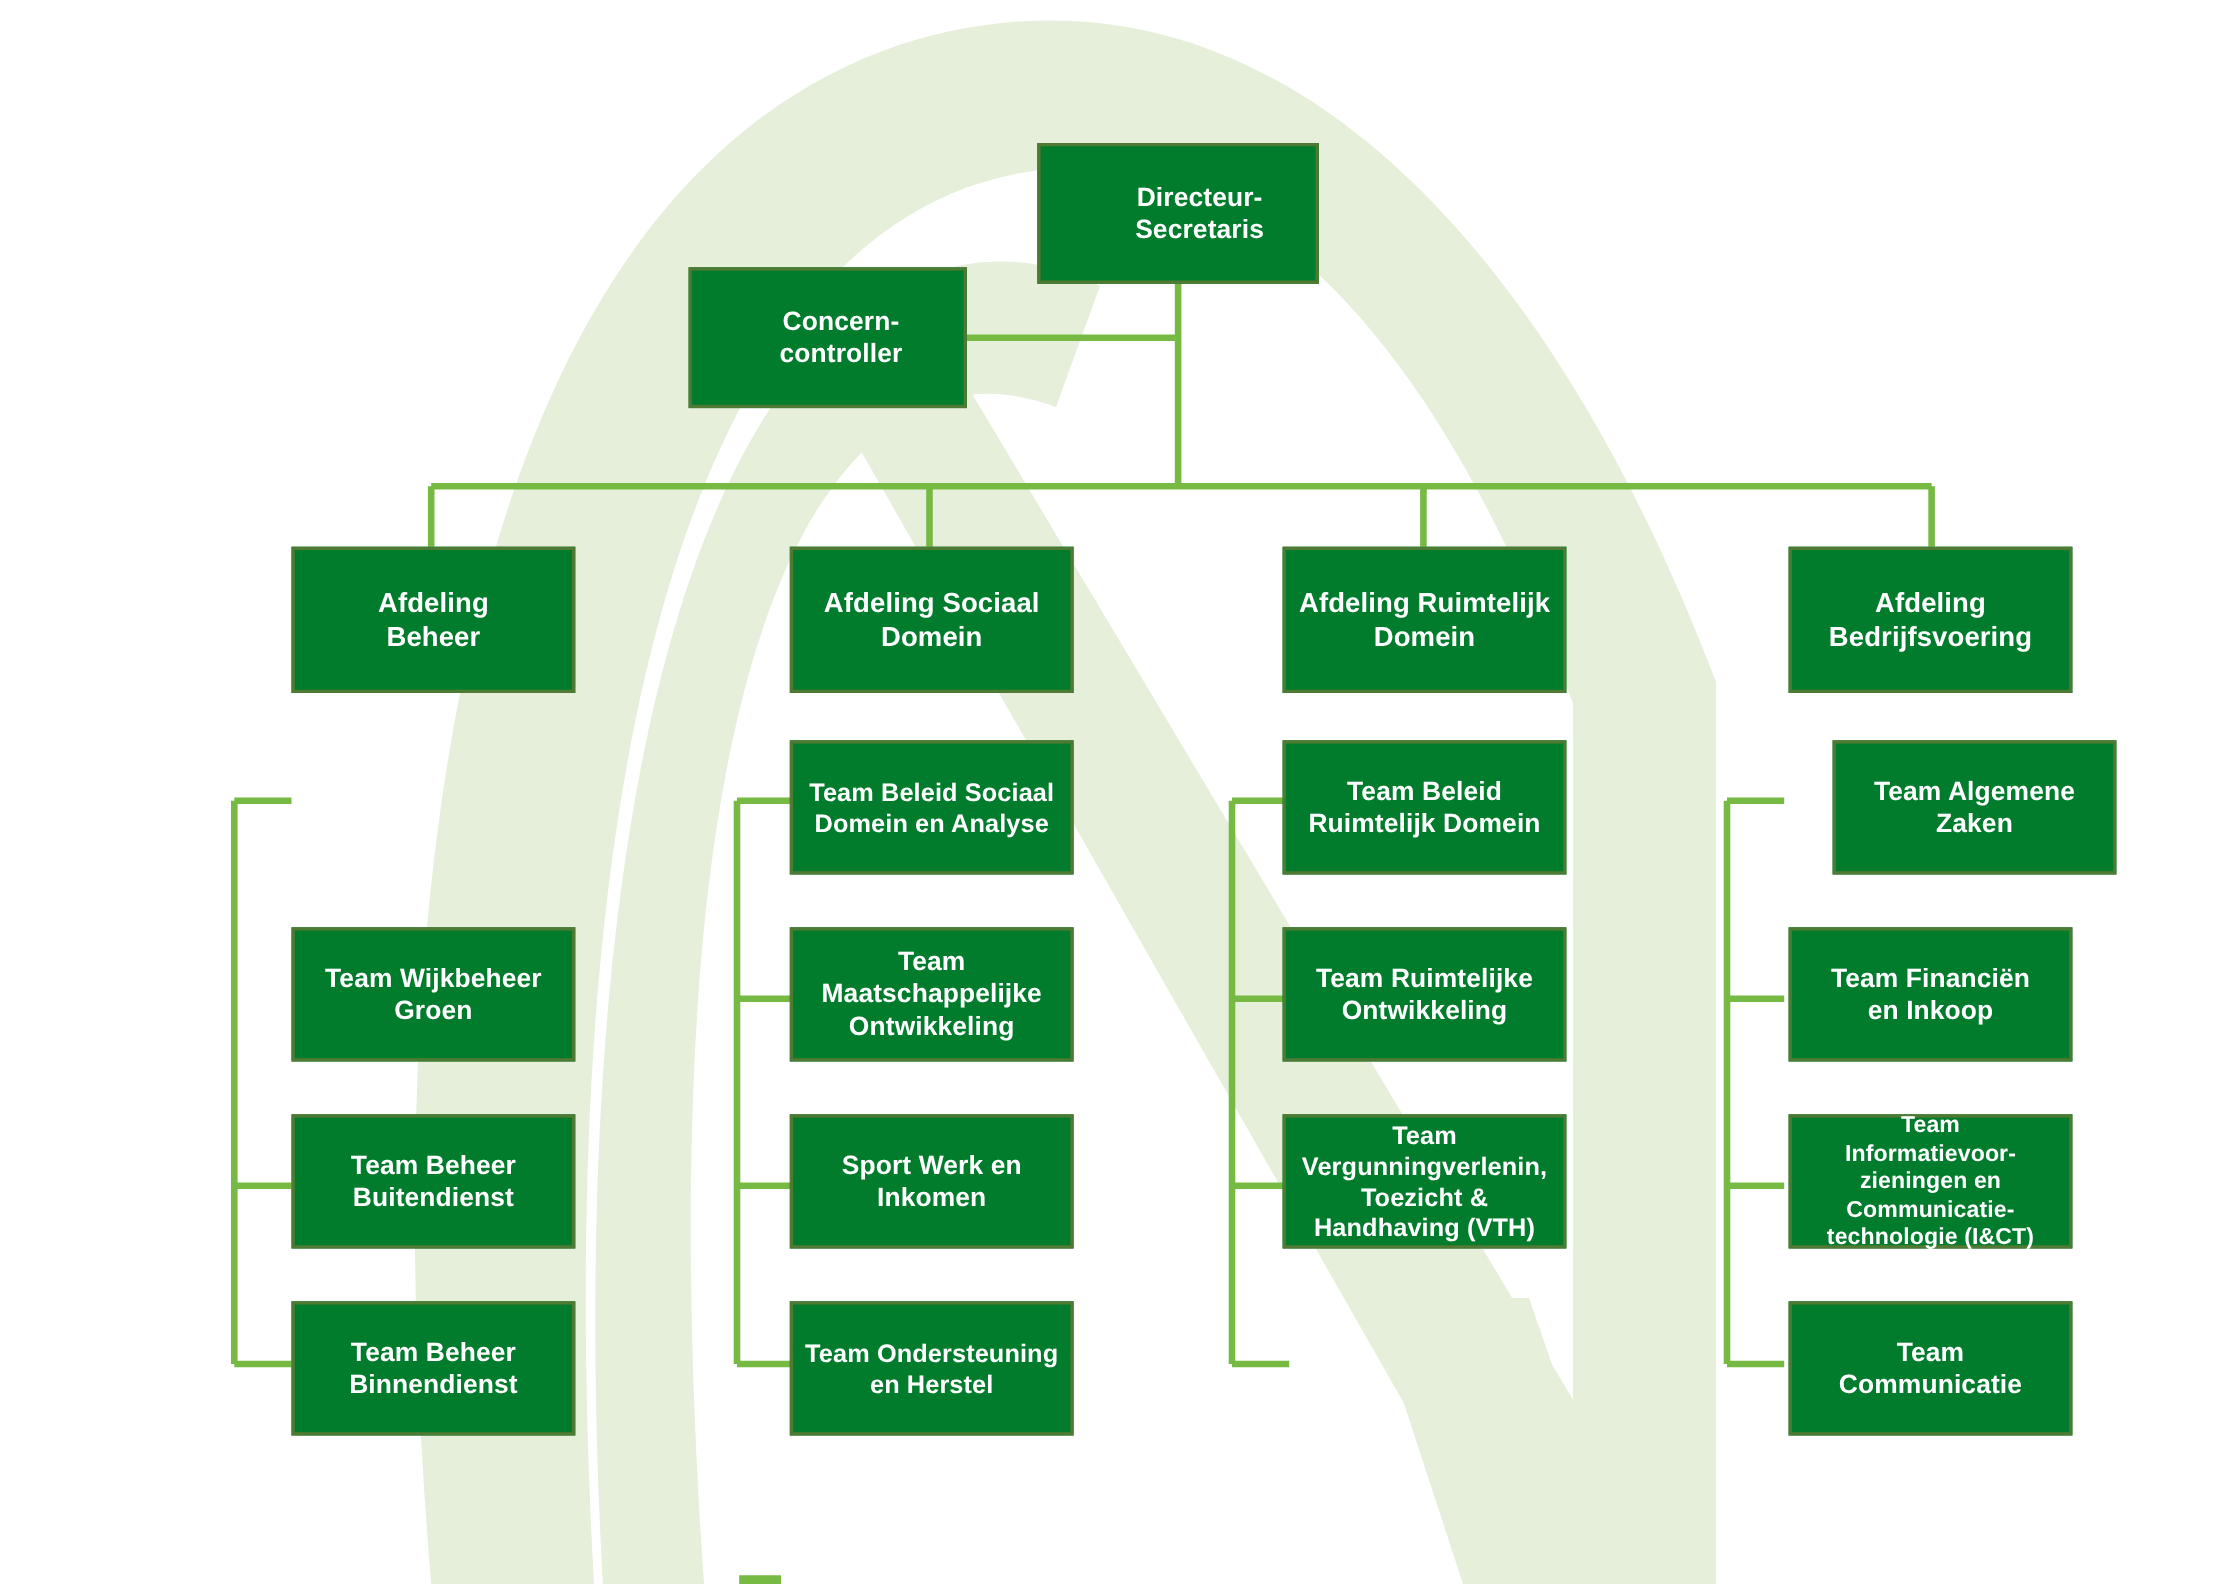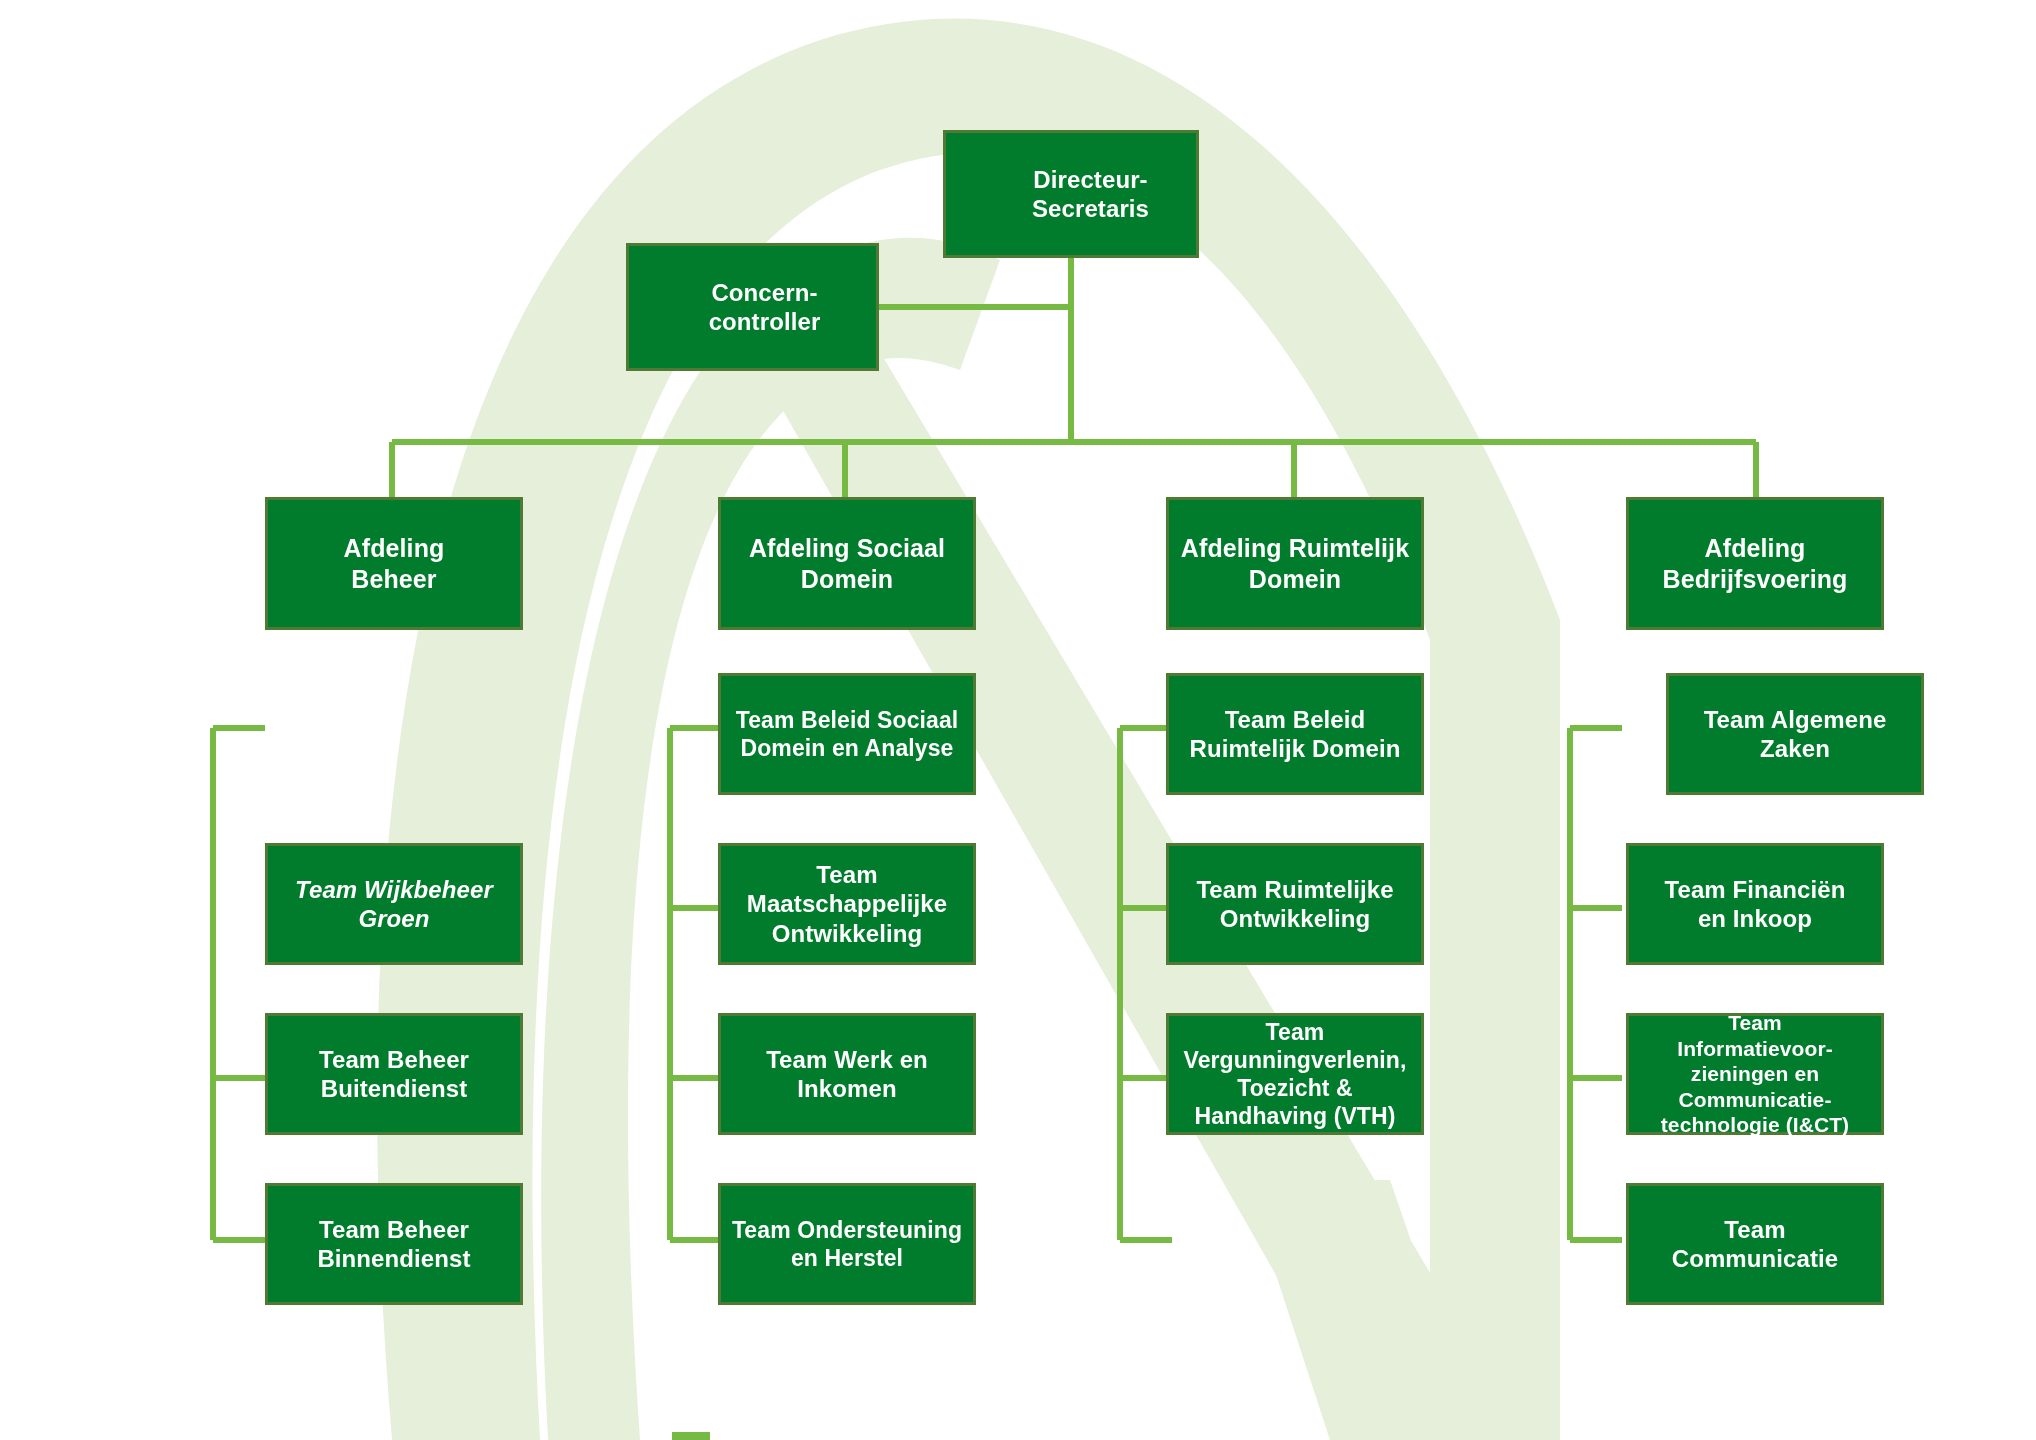--- a/index.html
+++ b/index.html
@@ -147,37 +147,37 @@
   <div class="node dept" style="left:718px; top:497px; width:258px; height:133px;">Afdeling Sociaal
 Domein</div>
 
   <div class="node dept" style="left:1166px; top:497px; width:258px; height:133px;">Afdeling Ruimtelijk
 Domein</div>
 
   <div class="node dept" style="left:1626px; top:497px; width:258px; height:133px;">Afdeling
 Bedrijfsvoering</div>
 
 
-  <div class="node team" style="left:265px; top:843px; width:258px; height:122px;font-style:italic;">Team Wijkbeheer
+  <div class="node team" style="left:265px; top:843px; width:258px; height:122px;">Team Wijkbeheer
 Groen</div>
 
   <div class="node team" style="left:265px; top:1013px; width:258px; height:122px;">Team Beheer
 Buitendienst</div>
 
   <div class="node team" style="left:265px; top:1183px; width:258px; height:122px;">Team Beheer
 Binnendienst</div>
 
   <div class="node team sm" style="left:718px; top:673px; width:258px; height:122px;">Team Beleid Sociaal
 Domein en Analyse</div>
 
   <div class="node team" style="left:718px; top:843px; width:258px; height:122px;">Team
 Maatschappelijke
 Ontwikkeling</div>
 
-  <div class="node team" style="left:718px; top:1013px; width:258px; height:122px;">Team Werk en
+  <div class="node team" style="left:718px; top:1013px; width:258px; height:122px;">Sport Werk en
 Inkomen</div>
 
   <div class="node team sm" style="left:718px; top:1183px; width:258px; height:122px;">Team Ondersteuning
 en Herstel</div>
 
   <div class="node team" style="left:1166px; top:673px; width:258px; height:122px;">Team Beleid
 Ruimtelijk Domein</div>
 
   <div class="node team" style="left:1166px; top:843px; width:258px; height:122px;">Team Ruimtelijke
 Ontwikkeling</div>

